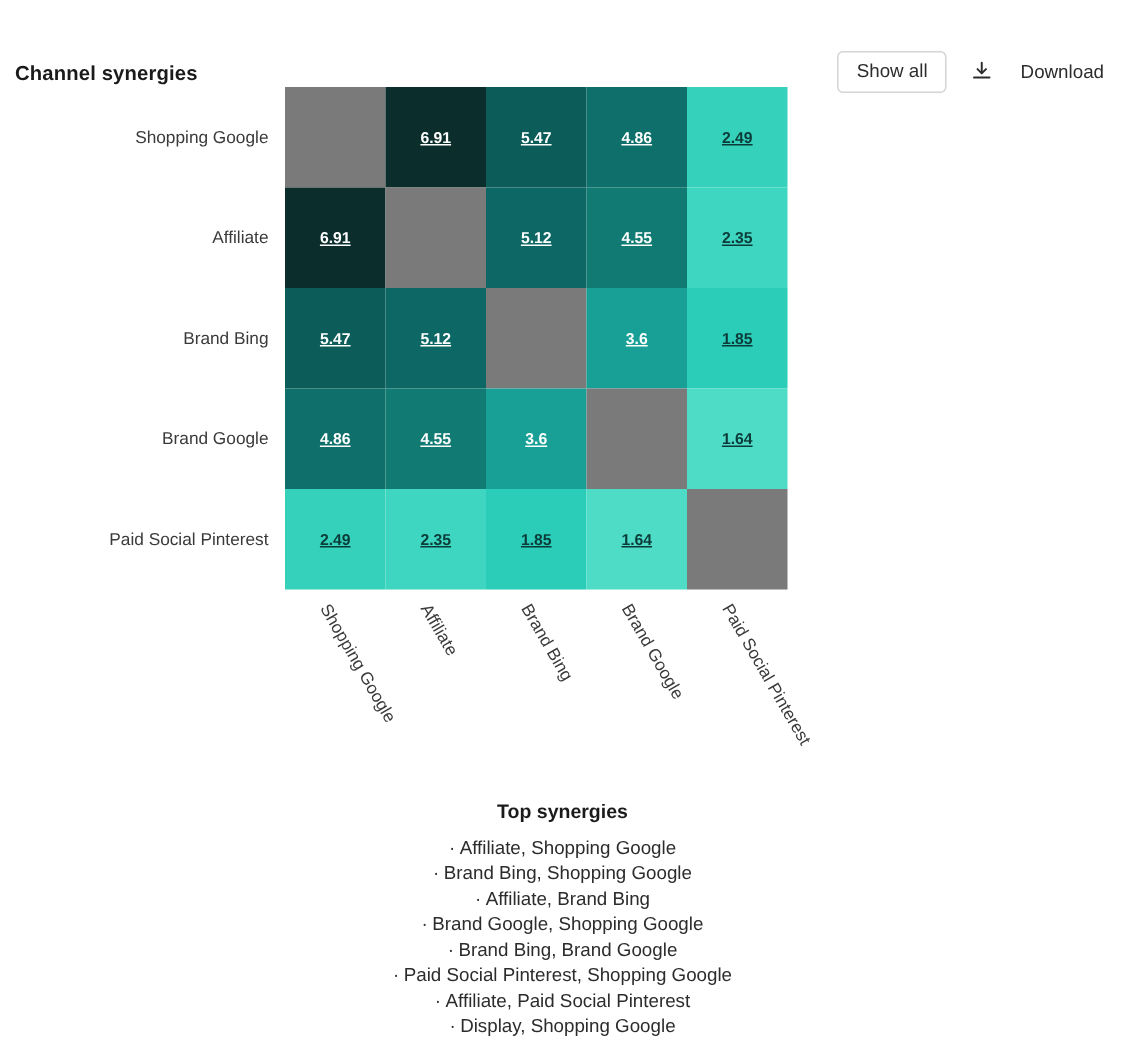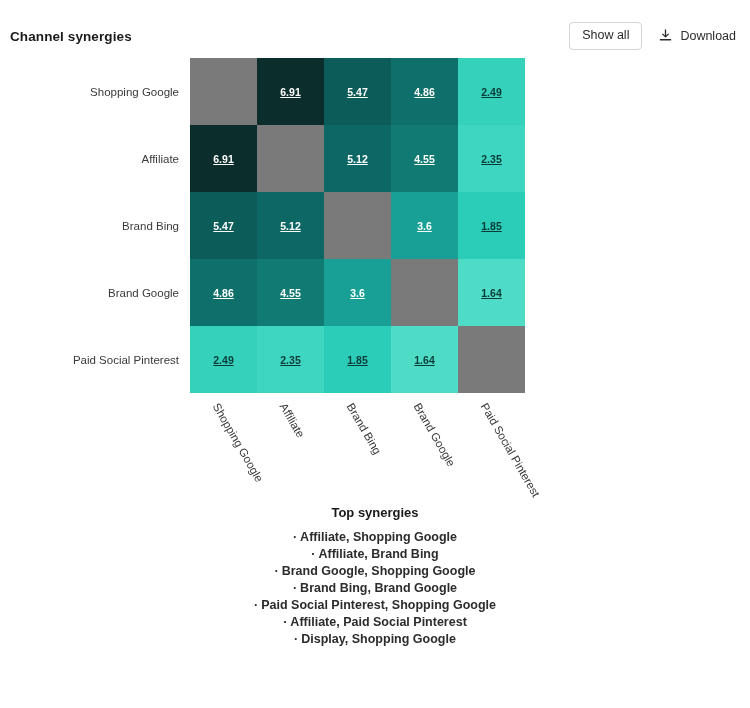--- a/index.html
+++ b/index.html
@@ -15,21 +15,21 @@
     overflow: hidden;
   }
   .panel {
     position: relative;
     width: 750px;
     height: 708px;
     box-sizing: border-box;
   }
   .header {
     position: absolute;
-    top: 0;
+    top: 12px;
     left: 0;
     right: 0;
     height: 58px;
     padding-left: 36px;
   }
   .panel-title {
     position: absolute;
     left: 10px;
     top: 29px;
     font-size: 13.5px;
@@ -52,21 +52,21 @@
     font-size: 12.5px;
     color: #2c2c2c;
     padding: 6px 12px;
     font-family: "Liberation Sans", sans-serif;
     cursor: pointer;
     line-height: 1.1;
   }
   .btn-download {
     display: flex;
     align-items: center;
-    gap: 7px;
+    gap: 18px;
     font-size: 12.5px;
     color: #2c2c2c;
     cursor: pointer;
     background: transparent;
     border: none;
     padding: 6px 2px;
     font-family: "Liberation Sans", sans-serif;
   }
   .download-icon svg { display: block; }
 
@@ -138,27 +138,27 @@
     left: 0;
     right: 0;
     top: 505px;
     text-align: center;
   }
   .synergies-title {
     font-size: 13px;
     font-weight: bold;
     color: #1a1a1a;
     margin-bottom: 9px;
+    margin-top: 28px;
   }
   .synergy-item {
     font-size: 12.5px;
     color: #2c2c2c;
     line-height: 17px;
     margin: 0;
-    font-weight: bold;
   }
   .bullet { margin-right: 3px; }
 </style>
 </head>
 <body>
 
 <div class="panel">
 
   <div class="header">
     <div class="panel-title">Channel synergies</div>
@@ -233,20 +233,21 @@
       </div>
       <div class="col-label-cell">
         <div class="col-label">Paid Social Pinterest</div>
       </div>
     </div>
   </div>
 
   <div class="synergies">
     <div class="synergies-title">Top synergies</div>
     <div class="synergy-item"><span class="bullet">·</span><span>Affiliate, Shopping Google</span></div>
+    <div class="synergy-item"><span class="bullet">·</span><span>Brand Bing, Shopping Google</span></div>
     <div class="synergy-item"><span class="bullet">·</span><span>Affiliate, Brand Bing</span></div>
     <div class="synergy-item"><span class="bullet">·</span><span>Brand Google, Shopping Google</span></div>
     <div class="synergy-item"><span class="bullet">·</span><span>Brand Bing, Brand Google</span></div>
     <div class="synergy-item"><span class="bullet">·</span><span>Paid Social Pinterest, Shopping Google</span></div>
     <div class="synergy-item"><span class="bullet">·</span><span>Affiliate, Paid Social Pinterest</span></div>
     <div class="synergy-item"><span class="bullet">·</span><span>Display, Shopping Google</span></div>
   </div>
 
 </div>
 

